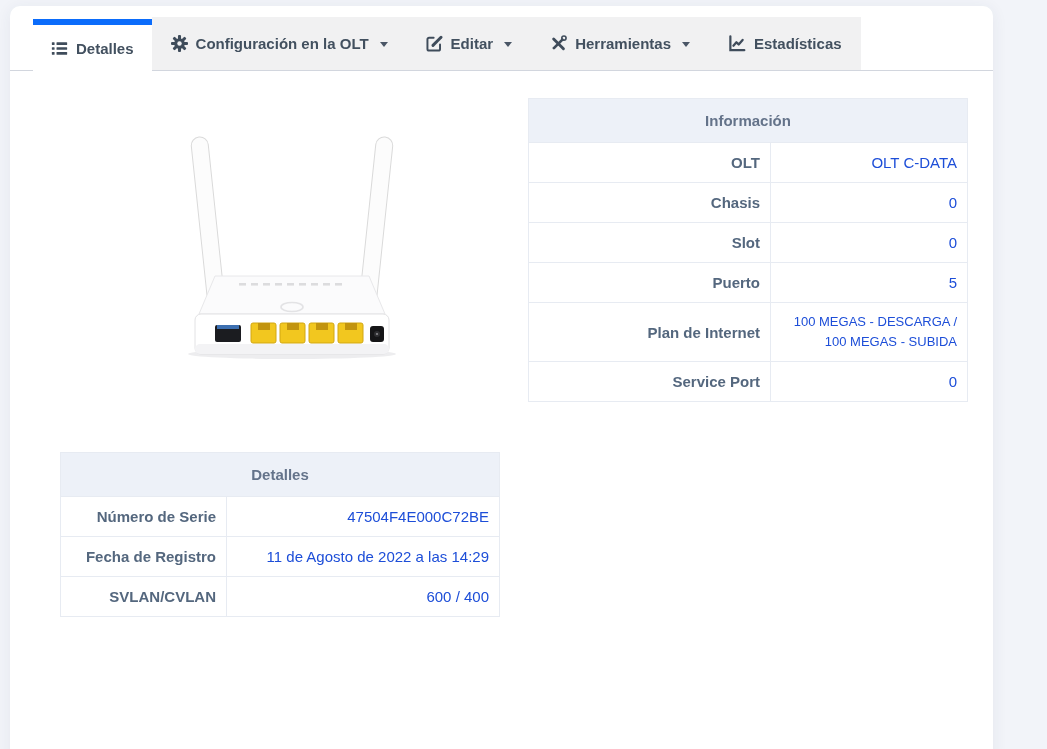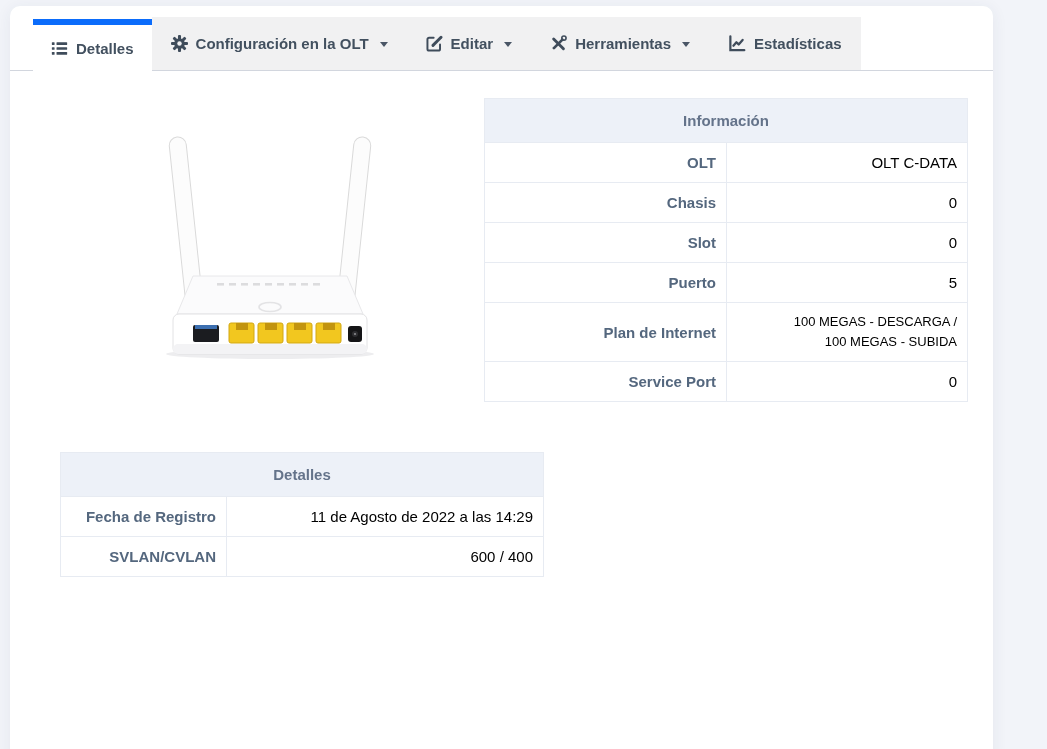--- a/index.html
+++ b/index.html
@@ -24,29 +24,29 @@
     margin-left:3px; margin-top:2px; }
 
   
   .content { padding:27px 25px 0 25px; }
   .row1 { display:flex; align-items:flex-start; }
   .device-wrap { flex:1; display:flex; justify-content:center;
     padding:30px 0 0 20px; }
   .row2 { margin:50px 0 0 25px; }
 
   
-  table.dtable { width:484px; border-collapse:collapse; border:1px solid #dfe4ec;
+  table.dtable { width:440px; border-collapse:collapse; border:1px solid #dfe4ec;
     table-layout:fixed; }
   table.dtable th { background:#edf1f8; color:#64738a; font-size:15px;
     font-weight:700; padding:13px 10px; text-align:center;
     border:1px solid #e7ebf2; }
   table.dtable td { border:1px solid #e7ebf2; padding:11px 10px;
     text-align:right; font-size:15px; vertical-align:middle; }
   table.dtable td.lbl { color:#54677e; font-weight:700; }
-  table.dtable td.val { color:#000000; font-weight:400; }
+  table.dtable td.val { color:#1d4ed8; font-weight:400; }
   table.dtable td.val.small { font-size:13px; line-height:1.55; padding:9px 10px;margin-left:42px; }
   .info-c1 { width:242px; } .det-c1 { width:166px; }
 </style>
 </head>
 <body>
 
 <div class="card">
 
   <div class="tabbar">
 
@@ -213,20 +213,24 @@
             <col class="det-c1">
             <col>
           </colgroup>
         <thead>
           <tr>
               <th colspan="2">Detalles</th>
             </tr>
         </thead>
         <tbody>
           <tr>
+            <td class="lbl">Número de Serie</td>
+            <td class="val">47504F4E000C72BE</td>
+          </tr>
+          <tr>
             <td class="lbl">Fecha de Registro</td>
             <td class="val">11 de Agosto de 2022 a las 14:29</td>
           </tr>
           <tr>
             <td class="lbl">SVLAN/CVLAN</td>
             <td class="val">600 / 400</td>
           </tr>
         </tbody>
       </table>
     </div>

